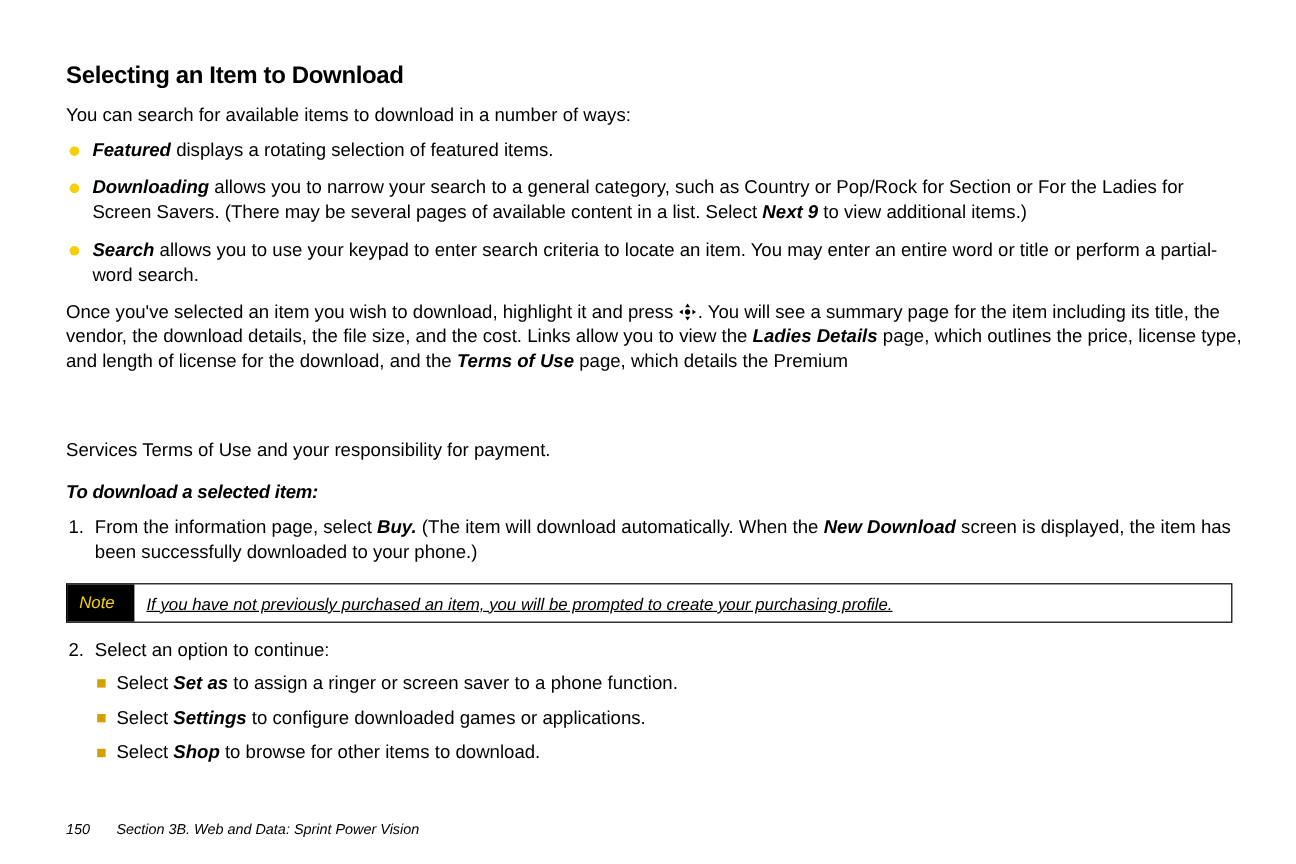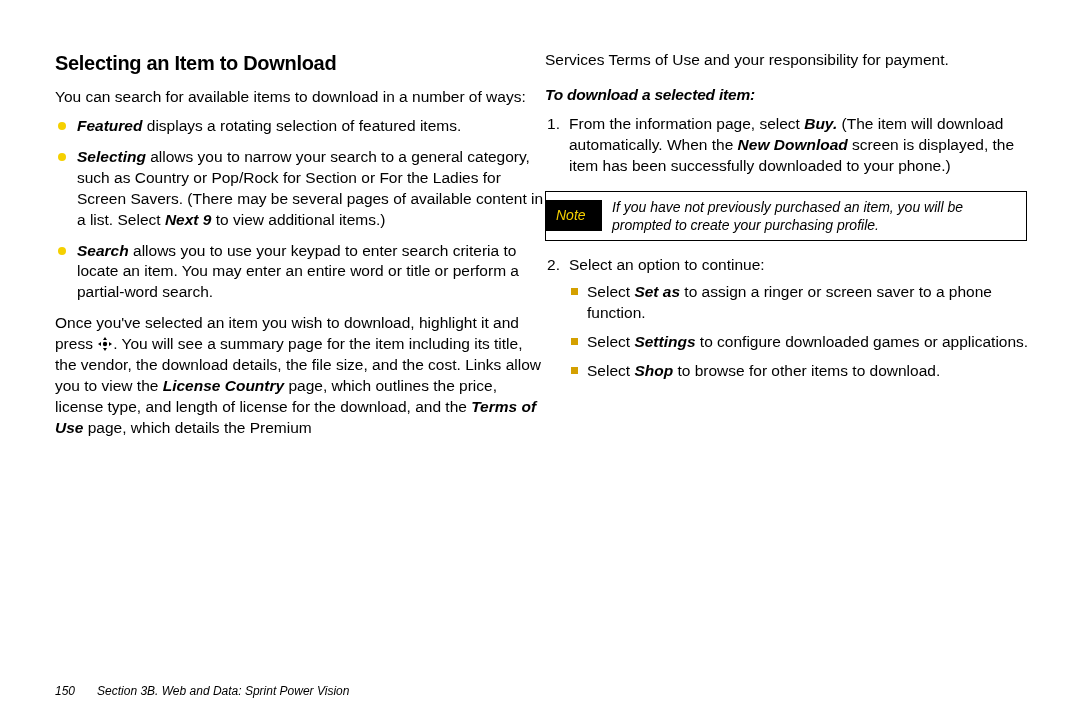--- a/index.html
+++ b/index.html
@@ -8,20 +8,22 @@
     height: 720px;
     background: #fff;
     font-family: Arial, Helvetica, sans-serif;
     color: #000;
     position: relative;
     overflow: hidden;
   }
   .page {
     display: flex;
     padding: 50px 45px 0 55px;
+    gap: 45px;
+    flex-direction: column;
   }
   .col {
     flex: 1;
     font-size: 15.5px;
     line-height: 1.35;
   }
   h2 {
     font-size: 20px;
     font-weight: bold;
     margin-bottom: 10px;
@@ -55,22 +57,23 @@
   }
   ol.steps > li::before {
     content: counter(step) ".";
     position: absolute;
     left: 2px; top: 0;
   }
   .notebox {
     border: 1.5px solid #000;
     margin: 14px 8px 14px 0;
     display: flex;
-    align-items: center;
+    align-items: flex-end;
     font-size: 14px;
+    text-decoration: underline;
   }
   .notebox .label {
     background: #000;
     color: #f5d000;
     font-style: italic;
     padding: 6px 10px 6px 10px;
     display: flex;
     align-items: flex-start;
     min-width: 56px;
   }
@@ -110,32 +113,32 @@
 <div class="page">
 
   <div class="col">
     <h2>Selecting an Item to Download</h2>
     <p class="para">You can search for available items to download in a number of ways:</p>
     <ul class="bullets">
       <li>
         <b><i>Featured</i></b><span> displays a rotating selection of featured items.</span>
       </li>
       <li>
-        <b><i>Selecting</i></b><span> allows you to narrow your search to a general category, such as Country or Pop/Rock for Section or For the Ladies for Screen Savers. (There may be several pages of available content in a list. Select </span><b><i>Next 9</i></b><span> to view additional items.)</span>
+        <b><i>Downloading</i></b><span> allows you to narrow your search to a general category, such as Country or Pop/Rock for Section or For the Ladies for Screen Savers. (There may be several pages of available content in a list. Select </span><b><i>Next 9</i></b><span> to view additional items.)</span>
       </li>
       <li>
         <b><i>Search</i></b><span> allows you to use your keypad to enter search criteria to locate an item. You may enter an entire word or title or perform a partial-word search.</span>
       </li>
     </ul>
 
     <p class="para">
       <span>Once you've selected an item you wish to download, highlight it and press </span><svg class="nav-icon" viewBox="0 0 16 16">
           <circle cx="8" cy="8" r="2.2" fill="#000"></circle>
           <path d="M8 1 L10 4 L6 4 Z M8 15 L6 12 L10 12 Z M1 8 L4 6 L4 10 Z M15 8 L12 10 L12 6 Z" fill="#000"></path>
-        </svg><span>. You will see a summary page for the item including its title, the vendor, the download details, the file size, and the cost. Links allow you to view the </span><b><i>License Country</i></b><span> page, which outlines the price, license type, and length of license for the download, and the </span><b><i>Terms of Use</i></b><span> page, which details the Premium</span>
+        </svg><span>. You will see a summary page for the item including its title, the vendor, the download details, the file size, and the cost. Links allow you to view the </span><b><i>Ladies Details</i></b><span> page, which outlines the price, license type, and length of license for the download, and the </span><b><i>Terms of Use</i></b><span> page, which details the Premium</span>
     </p>
   </div>
 
   <div class="col">
     <p class="para">Services Terms of Use and your responsibility for payment.</p>
     <p class="sub-head">To download a selected item:</p>
 
     <ol class="steps">
       <li>
         <span>From the information page, select </span><b><i>Buy.</i></b><span> (The item will download automatically. When the </span><b><i>New Download</i></b><span> screen is displayed, the item has been successfully downloaded to your phone.)</span>

